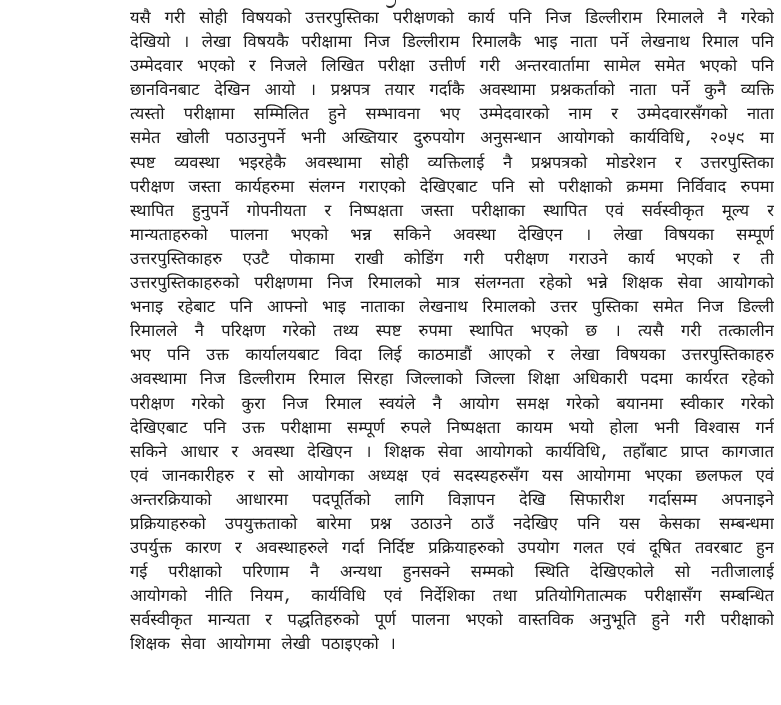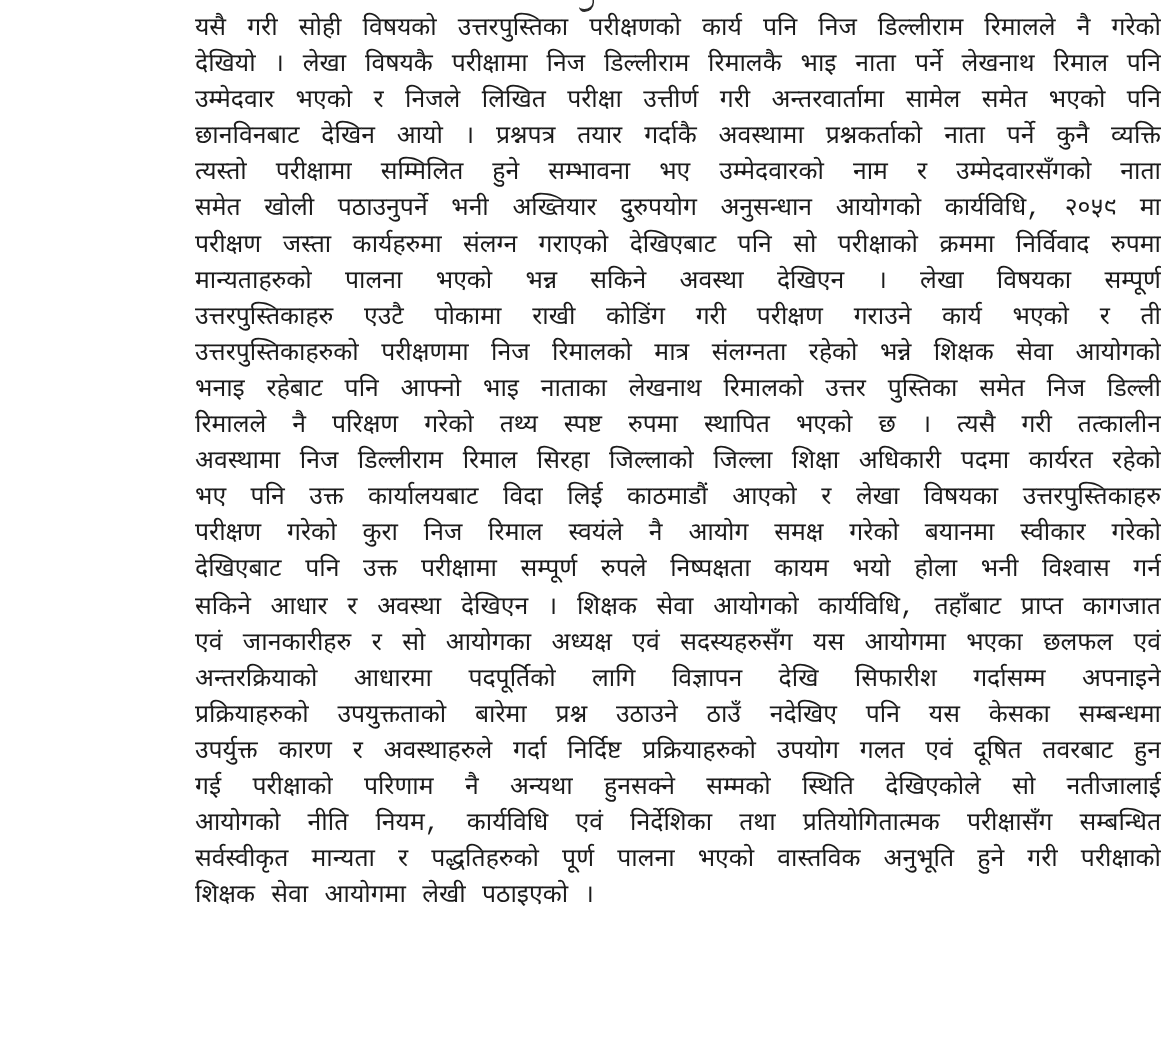--- a/index.html
+++ b/index.html
@@ -52,28 +52,30 @@
 
 <div class="page">
   <div class="crop-artifact"></div>
   <div class="text-block">
       <div class="text-line">यसै गरी सोही विषयको उत्तरपुस्तिका परीक्षणको कार्य पनि निज डिल्लीराम रिमालले नै गरेको</div>
       <div class="text-line">देखियो । लेखा विषयकै परीक्षामा निज डिल्लीराम रिमालकै भाइ नाता पर्ने लेखनाथ रिमाल पनि</div>
       <div class="text-line">उम्मेदवार भएको र निजले लिखित परीक्षा उत्तीर्ण गरी अन्तरवार्तामा सामेल समेत भएको पनि</div>
       <div class="text-line">छानविनबाट देखिन आयो । प्रश्नपत्र तयार गर्दाकै अवस्थामा प्रश्नकर्ताको नाता पर्ने कुनै व्यक्ति</div>
       <div class="text-line">त्यस्तो परीक्षामा सम्मिलित हुने सम्भावना भए उम्मेदवारको नाम र उम्मेदवारसँगको नाता</div>
       <div class="text-line">समेत खोली पठाउनुपर्ने भनी अख्तियार दुरुपयोग अनुसन्धान आयोगको कार्यविधि, २०५९ मा</div>
+      <div class="text-line">स्पष्ट व्यवस्था भइरहेकै अवस्थामा सोही व्यक्तिलाई नै प्रश्नपत्रको मोडरेशन र उत्तरपुस्तिका</div>
       <div class="text-line">परीक्षण जस्ता कार्यहरुमा संलग्न गराएको देखिएबाट पनि सो परीक्षाको क्रममा निर्विवाद रुपमा</div>
+      <div class="text-line">स्थापित हुनुपर्ने गोपनीयता र निष्पक्षता जस्ता परीक्षाका स्थापित एवं सर्वस्वीकृत मूल्य र</div>
       <div class="text-line">मान्यताहरुको पालना भएको भन्न सकिने अवस्था देखिएन । लेखा विषयका सम्पूर्ण</div>
       <div class="text-line">उत्तरपुस्तिकाहरु एउटै पोकामा राखी कोडिंग गरी परीक्षण गराउने कार्य भएको र ती</div>
       <div class="text-line">उत्तरपुस्तिकाहरुको परीक्षणमा निज रिमालको मात्र संलग्नता रहेको भन्ने शिक्षक सेवा आयोगको</div>
       <div class="text-line">भनाइ रहेबाट पनि आफ्नो भाइ नाताका लेखनाथ रिमालको उत्तर पुस्तिका समेत निज डिल्ली</div>
       <div class="text-line">रिमालले नै परिक्षण गरेको तथ्य स्पष्ट रुपमा स्थापित भएको छ । त्यसै गरी तत्कालीन</div>
+      <div class="text-line">भए पनि उक्त कार्यालयबाट विदा लिई काठमाडौं आएको र लेखा विषयका उत्तरपुस्तिकाहरु</div>
       <div class="text-line">अवस्थामा निज डिल्लीराम रिमाल सिरहा जिल्लाको जिल्ला शिक्षा अधिकारी पदमा कार्यरत रहेको</div>
-      <div class="text-line">भए पनि उक्त कार्यालयबाट विदा लिई काठमाडौं आएको र लेखा विषयका उत्तरपुस्तिकाहरु</div>
       <div class="text-line">परीक्षण गरेको कुरा निज रिमाल स्वयंले नै आयोग समक्ष गरेको बयानमा स्वीकार गरेको</div>
       <div class="text-line">देखिएबाट पनि उक्त परीक्षामा सम्पूर्ण रुपले निष्पक्षता कायम भयो होला भनी विश्वास गर्न</div>
       <div class="text-line">सकिने आधार र अवस्था देखिएन । शिक्षक सेवा आयोगको कार्यविधि, तहाँबाट प्राप्त कागजात</div>
       <div class="text-line">एवं जानकारीहरु र सो आयोगका अध्यक्ष एवं सदस्यहरुसँग यस आयोगमा भएका छलफल एवं</div>
       <div class="text-line">अन्तरक्रियाको आधारमा पदपूर्तिको लागि विज्ञापन देखि सिफारीश गर्दासम्म अपनाइने</div>
       <div class="text-line">प्रक्रियाहरुको उपयुक्तताको बारेमा प्रश्न उठाउने ठाउँ नदेखिए पनि यस केसका सम्बन्धमा</div>
       <div class="text-line">उपर्युक्त कारण र अवस्थाहरुले गर्दा निर्दिष्ट प्रक्रियाहरुको उपयोग गलत एवं दूषित तवरबाट हुन</div>
       <div class="text-line">गई परीक्षाको परिणाम नै अन्यथा हुनसक्ने सम्मको स्थिति देखिएकोले सो नतीजालाई</div>
       <div class="text-line">आयोगको नीति नियम, कार्यविधि एवं निर्देशिका तथा प्रतियोगितात्मक परीक्षासँग सम्बन्धित</div>
       <div class="text-line">सर्वस्वीकृत मान्यता र पद्धतिहरुको पूर्ण पालना भएको वास्तविक अनुभूति हुने गरी परीक्षाको</div>

